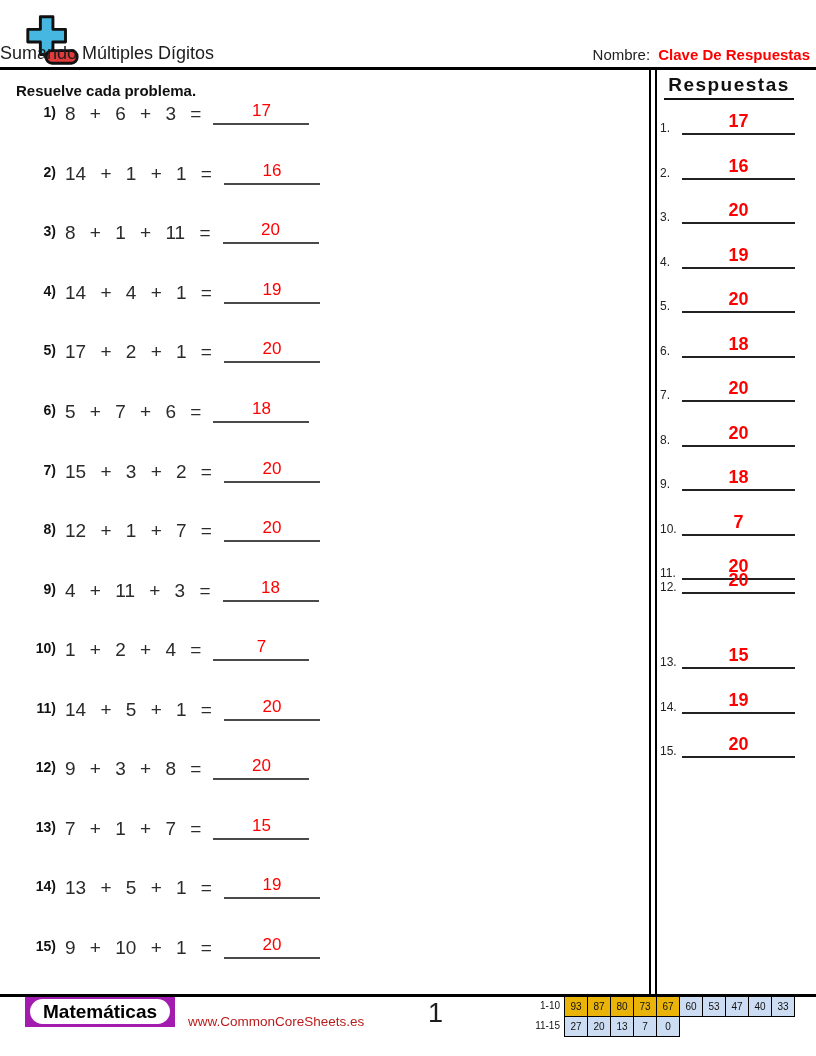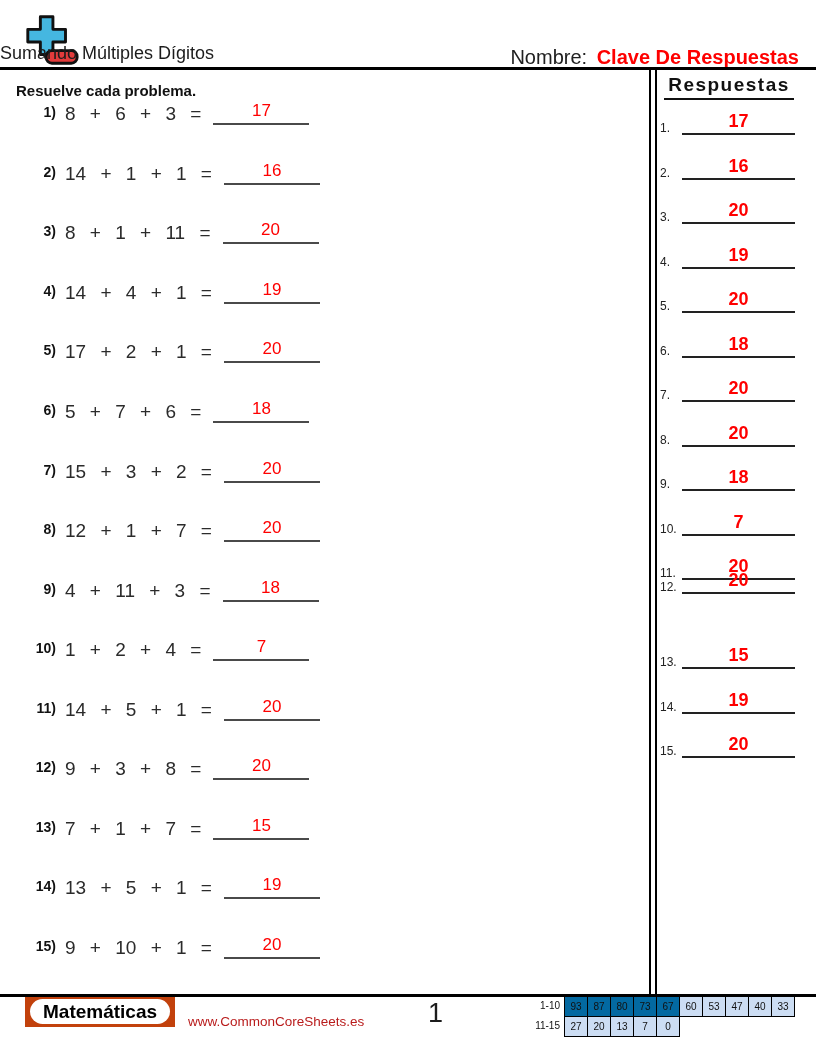--- a/index.html
+++ b/index.html
@@ -6,21 +6,21 @@
   body {
     width:816px; height:1056px; position:relative; background:#ffffff;
     font-family:"Liberation Sans", sans-serif; color:#212121; overflow:hidden;
   }
   
   .logo { position:absolute; left:22px; top:13px; }
   .page-title {
     position:absolute; left:0; top:43px; width:660px; 
     font-size:18px; color:#1c1c1c;
   }
-  .name-block { position:absolute; top:46px; right:17px; font-size:20px; white-space:nowrap; }
+  .name-block { position:absolute; top:46px; right:6px; font-size:15px; white-space:nowrap; }
   .name-value { color:var(--answer-red,#fe0000); font-weight:bold; margin-left:4px; }
   .header-rule { position:absolute; left:0; top:67px; width:816px; height:3px; background:#000; }
   .instruction { position:absolute; left:16px; top:82px; font-size:15px; font-weight:bold; color:#111; }
 
   
   .problem { position:absolute; left:28px; display:flex; align-items:flex-end; height:26px; }
   .pnum { font-size:14px; font-weight:bold; width:28px; text-align:right; margin-right:9px; padding-bottom:5px; color:#111; }
   .peq { font-size:19px; word-spacing:9px; color:#2b2b2b; white-space:nowrap; }
   .pline {
     display:inline-block; width:96px; margin-left:12px; text-align:center;
@@ -38,35 +38,35 @@
     font-size:19px; font-weight:bold; letter-spacing:1.5px; color:#111;
     border-bottom:2px solid #111; padding-bottom:2px;
   }
   .ans-item { position:absolute; left:660px; width:135px; display:flex; align-items:flex-end; height:26px; }
   .ans-num { font-size:12px; color:#222; width:22px; }
   .ans-line { flex:1; border-bottom:2px solid #222; text-align:center; line-height:23px; }
   .ans-val { color:var(--answer-red,#fe0000); font-weight:bold; font-size:18px; }
 
   
   .footer-rule { position:absolute; left:0; top:994px; width:816px; height:3px; background:#000; }
-  .brand-box { position:absolute; left:25px; top:997px; background:#c2410c; padding:4px 5px; }
+  .brand-box { position:absolute; left:25px; top:997px; background:#a21caf; padding:4px 5px; }
   .brand-pill {
     background:#fff; border-radius:18px; padding:2px 13px;
     font-size:19px; font-weight:bold; color:#000; white-space:nowrap;
   }
   .website { position:absolute; left:188px; top:1014px; font-size:13.5px; color:#b91c1c; }
   .page-number { position:absolute; left:428px; top:998px; font-size:27px; color:#1c1c1c; }
 
   .score-table { position:absolute; left:500px; top:996px; font-size:10px; color:#111; }
   .score-row { display:flex; }
   .score-row.second { margin-top:-1px; }
   .score-label { width:60px; text-align:right; padding-right:5px; line-height:20px; white-space:nowrap; }
   .score-cell {
     width:22px; height:19px; line-height:19px; text-align:center;
-    border:1px solid #000; margin-left:-1px; background:#0369a1;
+    border:1px solid #000; margin-left:-1px; background:#eab308;
   }
   .score-cell.hl { background:var(--table-highlight-blue,#ccddf3); }
 </style>
 </head>
 <body>
 
 <div class="logo">
   <svg width="58" height="54" viewBox="0 0 60 54">
     <path d="M19 3 h13 v13 h13 v13 h-13 v13 h-13 v-13 h-13 v-13 h13 z" fill="#45b7e0" stroke="#111" stroke-width="3" stroke-linejoin="round"></path>
     <rect x="25" y="38" width="32" height="13" rx="6" fill="#e23b3b" stroke="#111" stroke-width="3"></rect>

